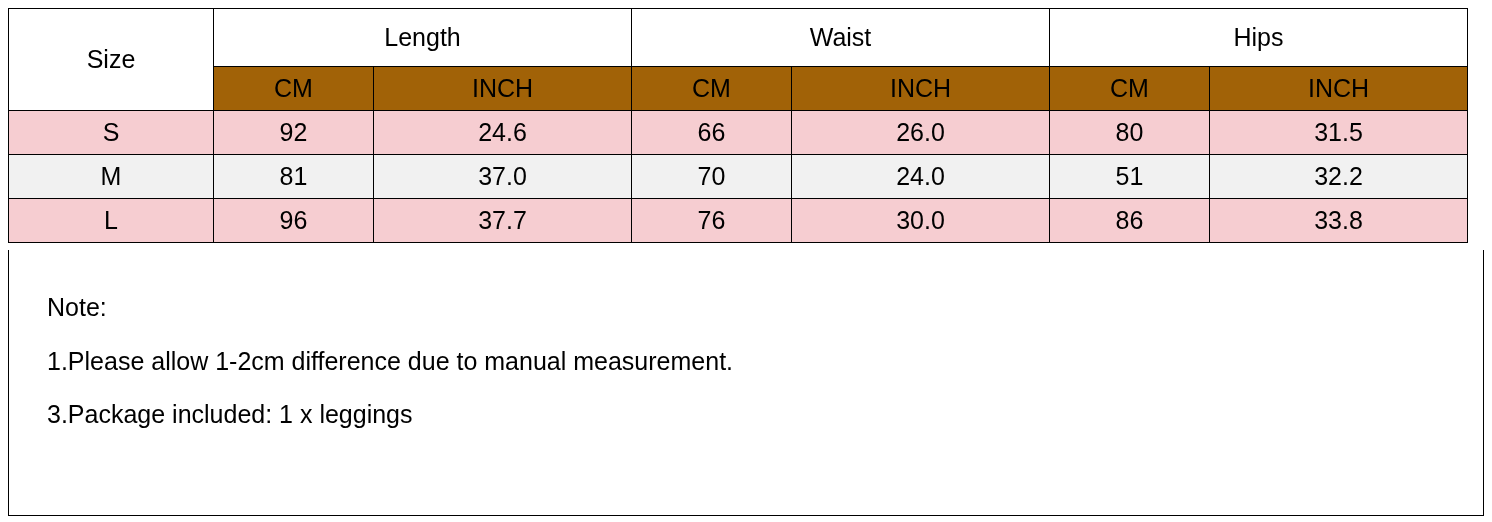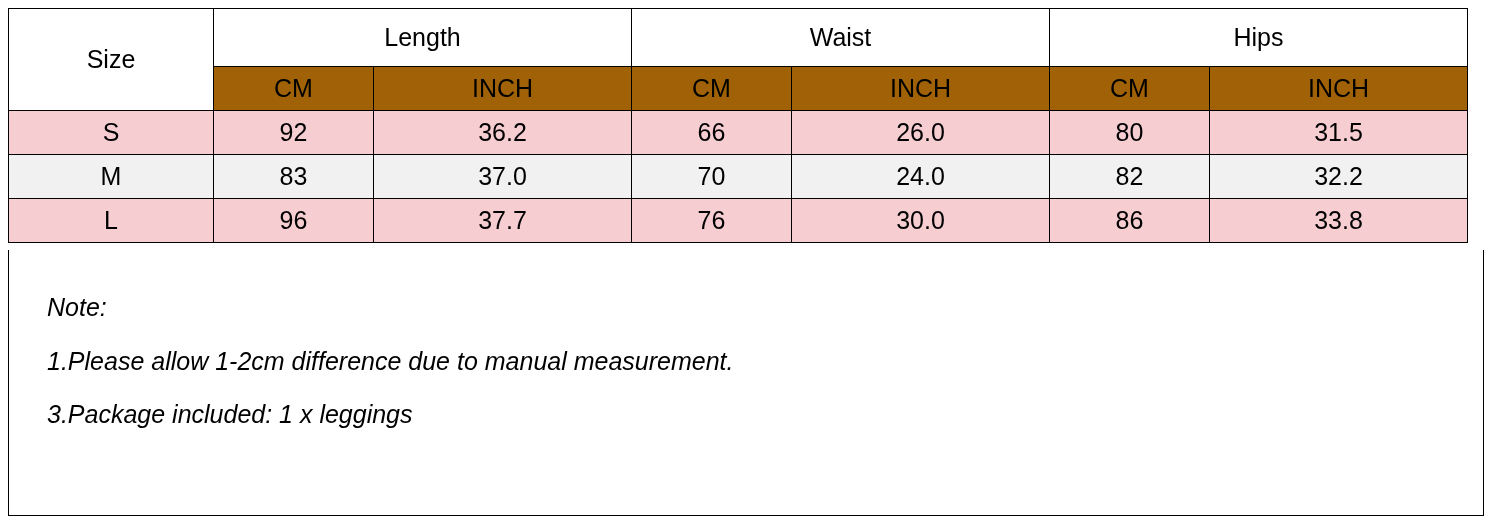--- a/index.html
+++ b/index.html
@@ -57,21 +57,20 @@
   .notes {
     position: absolute;
     left: 8px;
     right: 8px;
     top: 250px;
     bottom: 6px;
     border: 1px solid #000000;
     border-top: none;
     box-sizing: border-box;
     padding: 44px 0 0 38px;
-    font-style: italic;
   }
   .notes p {
     margin: 0 0 26px 0;
     font-size: 25px;
     line-height: 1.1;
   }
   .notes p:last-child {
     margin-bottom: 16px;
   }
   .col-size { width: 205px; }
@@ -106,33 +105,33 @@
         <th class="unit-head">CM</th>
         <th class="unit-head">INCH</th>
         <th class="unit-head">CM</th>
         <th class="unit-head">INCH</th>
       </tr>
     </thead>
     <tbody>
       <tr class="row-odd">
         <td>S</td>
         <td>92</td>
-        <td>36.2</td>
+        <td>24.6</td>
         <td>66</td>
         <td>26.0</td>
         <td>80</td>
         <td>31.5</td>
       </tr>
       <tr class="row-even">
         <td>M</td>
-        <td>83</td>
+        <td>81</td>
         <td>37.0</td>
         <td>70</td>
         <td>24.0</td>
-        <td>82</td>
+        <td>51</td>
         <td>32.2</td>
       </tr>
       <tr class="row-odd">
         <td>L</td>
         <td>96</td>
         <td>37.7</td>
         <td>76</td>
         <td>30.0</td>
         <td>86</td>
         <td>33.8</td>

